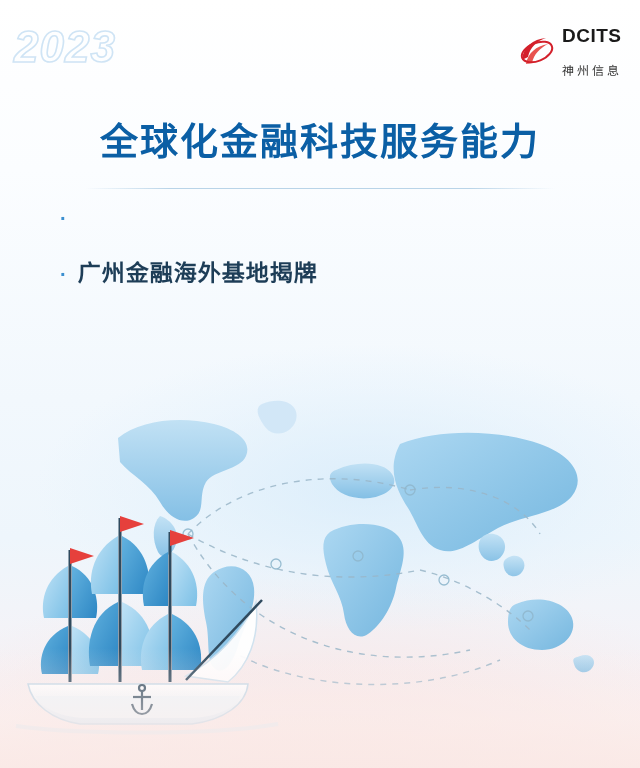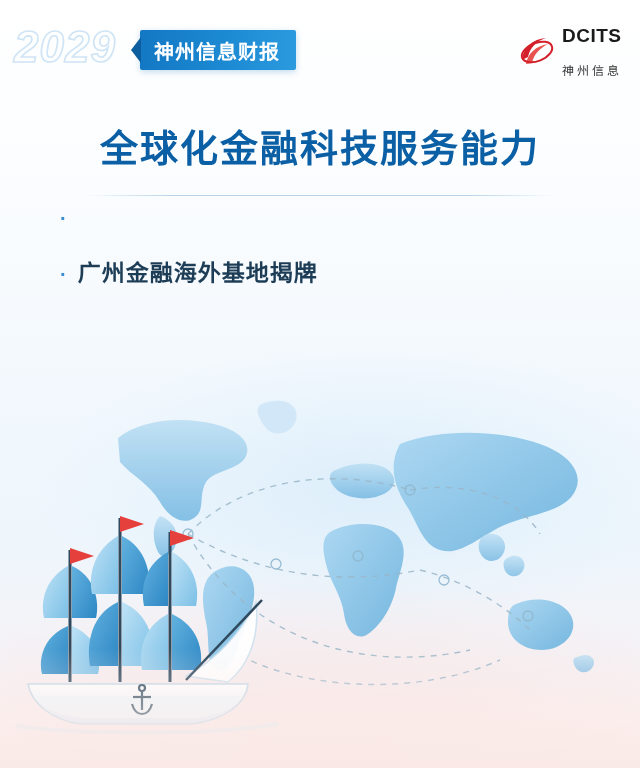--- a/index.html
+++ b/index.html
@@ -113,21 +113,21 @@
     margin-top: 20px;
     font-size: 12px;
     color: #333333;
     letter-spacing: 3px;
   }
 
   
   .title-block {
     position: absolute;
     left: 0;
-    top: 118px;
+    top: 111px;
     width: 640px;
   }
   .main-title {
     margin: 0;
     text-align: center;
     font-size: 38px;
     font-weight: bold;
     letter-spacing: 2px;
     color: #0b5fa5;
     font-family: "Liberation Sans", "DejaVu Sans", sans-serif;
@@ -196,25 +196,22 @@
 </style>
 </head>
 <body>
 
 <div class="poster">
 
   <div class="map-wash"></div>
 
   <div class="header">
 
-    <div class="year">2029</div>
-
-    <div class="ribbon">
-      <span>神州信息财报</span>
-    </div>
+    <div class="year">2023</div>
+
 
     <div class="brand">
       <span class="brand-mark">
         <svg width="38" height="34" viewBox="0 0 38 34" aria-hidden="true">
           <path d="M5 25 C6 12 16 4 29 3 C20 6 13 12 11 22 Z" fill="#d3202b"></path>
           <path d="M9 29 C11 18 19 11 31 9 C23 13 17 19 15 28 Z" fill="#e8534f"></path>
           <ellipse cx="20" cy="17" rx="16" ry="9" fill="none" stroke="#d3202b" stroke-width="2" transform="rotate(-22 20 17)"></ellipse>
         </svg>
       </span>
       <span class="brand-text">

